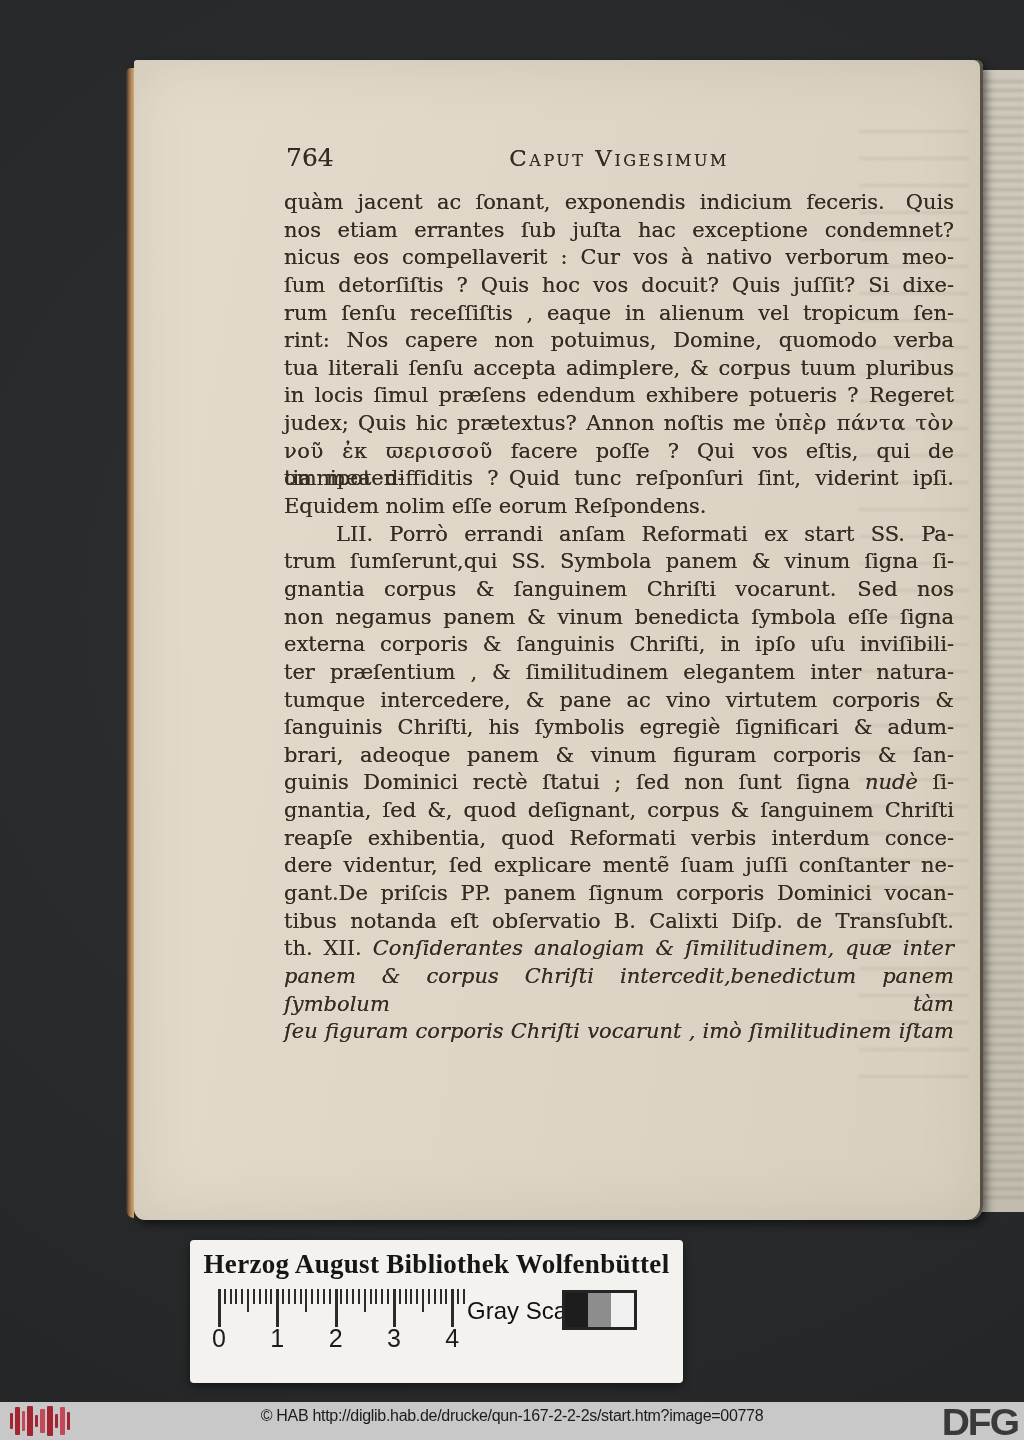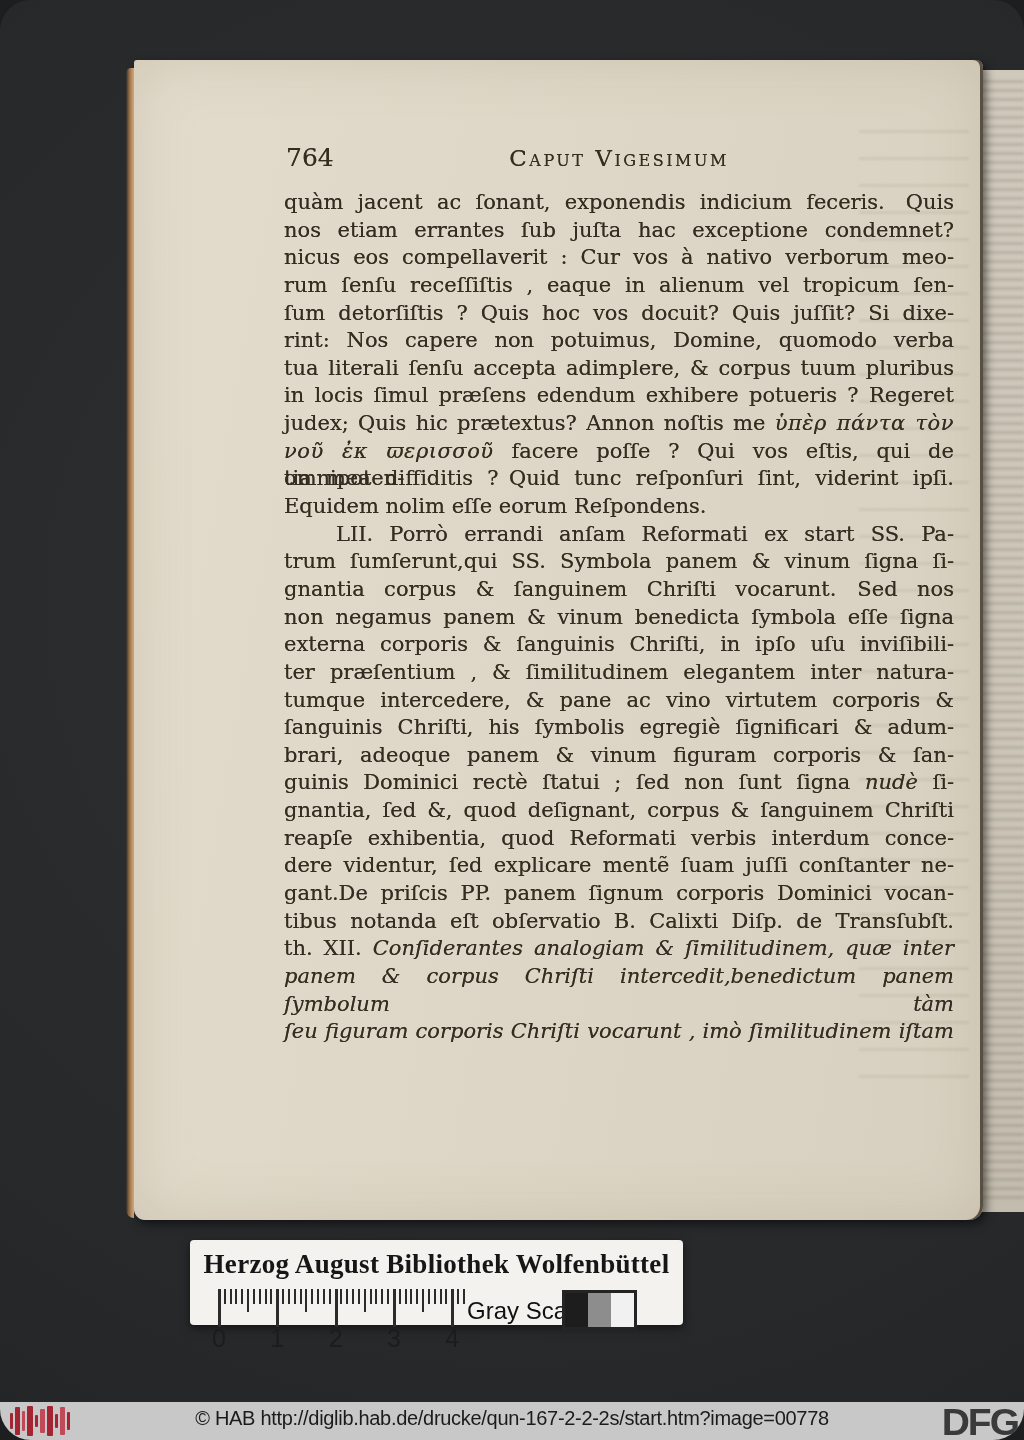--- a/index.html
+++ b/index.html
@@ -1,18 +1,18 @@
 <!DOCTYPE html>
 <html><head>
 <meta charset="utf-8">
 <style>
   html,body{margin:0;padding:0;background:#1c1e20;}
   .scene{position:relative;width:1024px;height:1440px;overflow:hidden;
     background:radial-gradient(130% 90% at 50% 42%, #2e3032 0%, #26282a 60%, #1e2022 100%);
-    font-family:"Liberation Sans", sans-serif;border-radius:31px;}
+    font-family:"Liberation Sans", sans-serif;}
   
   .next-page-strip{position:absolute;left:970px;top:70px;width:54px;height:1142px;
     background:linear-gradient(to bottom,#cfc9bc 0%,#ccc6b8 60%,#c2bcae 100%);
     border-radius:6px 0 0 0;}
   .next-page-strip .streaks{position:absolute;inset:10px 0 10px 8px;
     background:repeating-linear-gradient(to bottom, rgba(100,88,70,0.18) 0 3px, transparent 3px 9px);
     filter:blur(1px);}
   
   .page{position:absolute;left:134px;top:60px;width:849px;height:1160px;
     background:linear-gradient(100deg,#e3dccd 0%,#ded7c7 45%,#d7d0c0 100%);
@@ -31,38 +31,38 @@
   .page-header{position:relative;height:31px;}
   .pagenum{position:absolute;left:2px;top:0;font-size:25px;}
   .chapter-title{position:absolute;left:50%;transform:translateX(-50%);top:1px;
     font-variant:small-caps;letter-spacing:2.5px;font-size:23px;white-space:nowrap;}
   .body-text{margin-top:14px;}
   .line{text-align:justify;text-align-last:justify;height:27.65px;overflow:visible;white-space:nowrap0;}
   .line.al-left{text-align:left;text-align-last:left;}
   .line.al-right{text-align:right;text-align-last:right;}
   .line.indent{padding-left:52px;}
   .it{font-style:italic;}
-  .gk{letter-spacing:0.5px;font-style:italic;}
+  .gk{letter-spacing:0.5px;}
   
-  .ruler-card{position:absolute;left:190px;top:1240px;width:493px;height:85px;
+  .ruler-card{position:absolute;left:190px;top:1240px;width:493px;height:143px;
     background:#f3f2ef;border-radius:4px;box-shadow:0 3px 8px rgba(0,0,0,0.5);}
   .ruler-title{text-align:center;margin-top:9px;font-family:"Liberation Serif", serif;
     font-weight:bold;font-size:27px;color:#161616;letter-spacing:0.3px;}
   .ticks{position:absolute;left:28px;top:49px;width:252px;height:40px;}
   .tick{position:absolute;top:0;background:#2b2b2b;}
   .num{position:absolute;top:84px;transform:translateX(-50%);font-size:25px;color:#1c1c1c;}
   .grayscale-label{position:absolute;left:277px;top:57px;font-size:24px;color:#111;}
   .swatches{position:absolute;left:372px;top:50px;display:flex;border:3px solid #242424;}
   .sw{width:23px;height:34px;}
   
   .footer-bar{position:absolute;left:0;top:1402px;width:1024px;height:38px;background:#c8c8c8;}
   .hab-logo{position:absolute;left:10px;top:2px;height:34px;display:flex;align-items:center;gap:2px;}
   .hab-bar{border-radius:1px;}
   .footer-url{position:absolute;left:0;right:0;top:5px;text-align:center;
-    font-size:20px;color:#1b1b1b;letter-spacing:-0.3px;}
+    font-size:16px;color:#1b1b1b;letter-spacing:-0.3px;}
   .dfg-logo{position:absolute;right:6px;top:-1px;font-weight:bold;font-size:39px;color:#3a3a3a;
     letter-spacing:-2px;transform:scaleY(0.95);}
 </style>
 </head>
 <body>
 
 <div class="scene">
 
   <div class="next-page-strip">
     <div class="streaks"></div>
@@ -73,22 +73,22 @@
     <div class="showthrough"></div>
     <div class="text-col">
       <div class="page-header">
         <span class="pagenum">764</span>
         <span class="chapter-title">Caput Vigesimum</span>
       </div>
       <div class="body-text" id="body-text">
           <div class="line"><span>quàm jacent ac ſonant, exponendis indicium feceris. Quis</span></div>
           <div class="line"><span>nos etiam errantes ſub juſta hac exceptione condemnet?</span></div>
           <div class="line"><span>nicus eos compellaverit : Cur vos à nativo verborum meo-</span></div>
+          <div class="line"><span>ſum detorſiſtis ? Quis hoc vos docuit? Quis juſſit? Si dixe-</span></div>
           <div class="line"><span>rum ſenſu receſſiſtis , eaque in alienum vel tropicum ſen-</span></div>
-          <div class="line"><span>ſum detorſiſtis ? Quis hoc vos docuit? Quis juſſit? Si dixe-</span></div>
           <div class="line"><span>rint: Nos capere non potuimus, Domine, quomodo verba</span></div>
           <div class="line"><span>tua literali ſenſu accepta adimplere, &amp; corpus tuum pluribus</span></div>
           <div class="line"><span>in locis ſimul præſens edendum exhibere potueris ? Regeret</span></div>
           <div class="line"><span>judex; Quis hic prætextus? Annon noſtis me </span><span class="gk">ὑπὲρ πάντα τὸν</span></div>
           <div class="line"><span class="gk">νοῦ ἐκ ϖερισσοῦ</span><span> facere poſſe ? Qui vos eſtis, qui de omnipoten-</span></div>
           <div class="line"><span>tia mea diffiditis ? Quid tunc reſponſuri ſint, viderint ipſi.</span></div>
           <div class="line al-left"><span>Equidem nolim eſſe eorum Reſpondens.</span></div>
           <div class="line indent"><span>LII. Porrò errandi anſam Reformati ex start SS. Pa-</span></div>
           <div class="line"><span>trum ſumſerunt,qui SS. Symbola panem &amp; vinum ſigna ſi-</span></div>
           <div class="line"><span>gnantia corpus &amp; ſanguinem Chriſti vocarunt. Sed nos</span></div>

